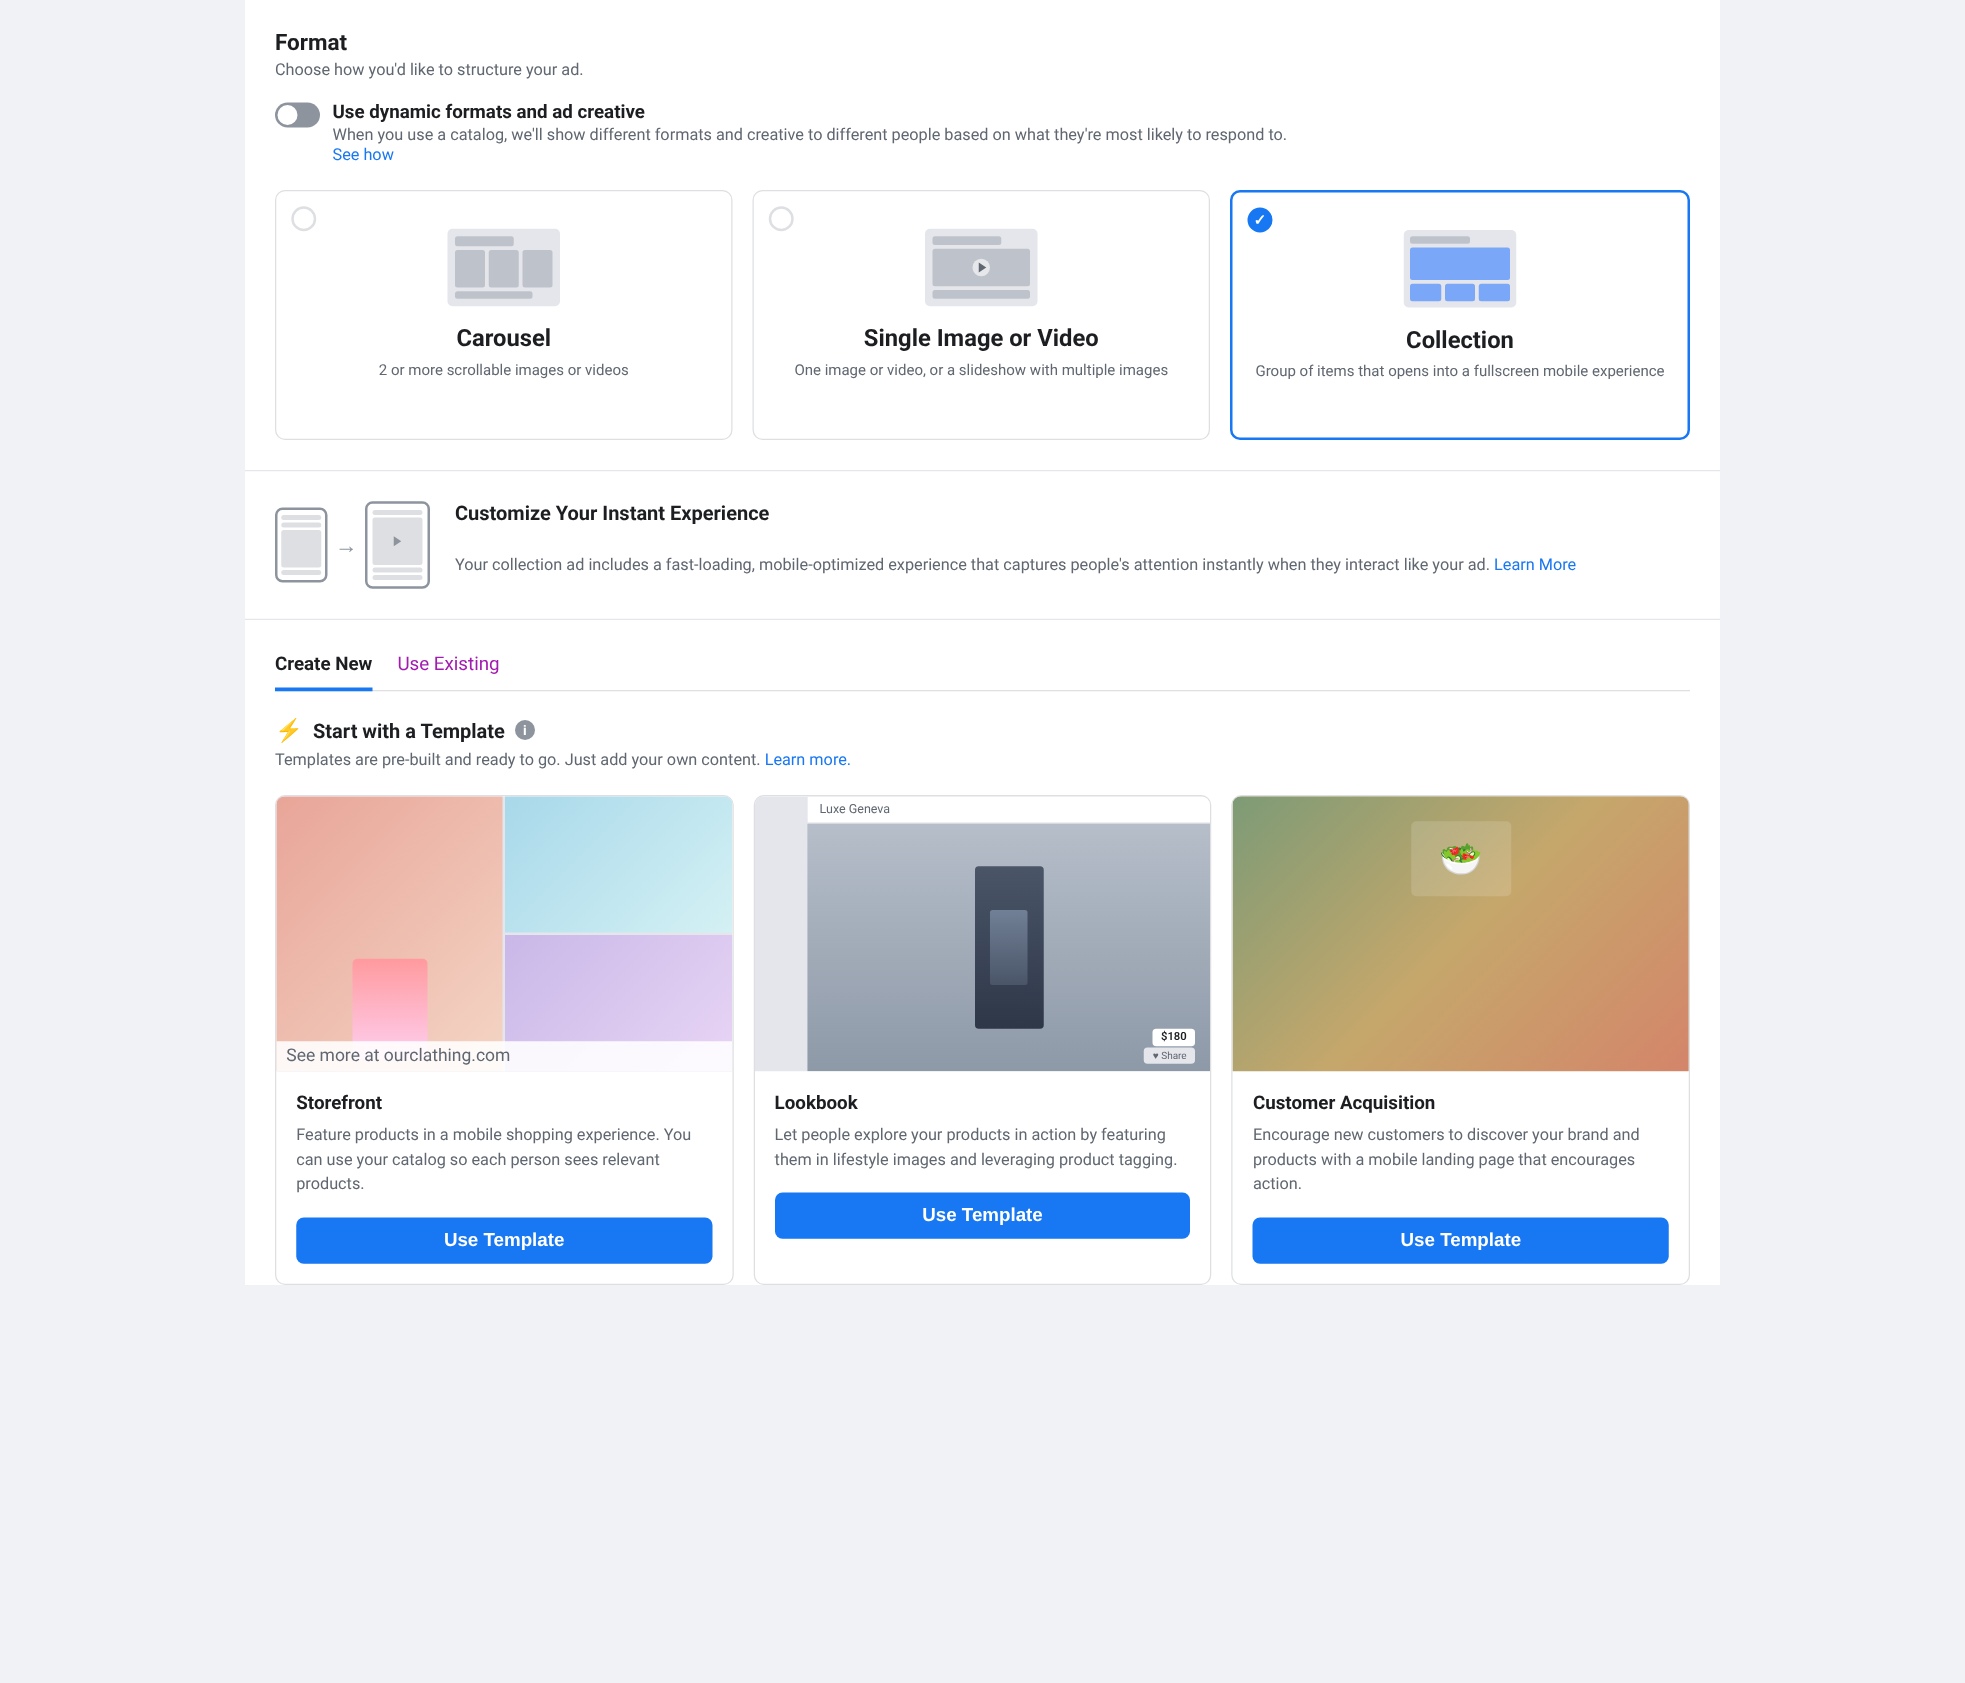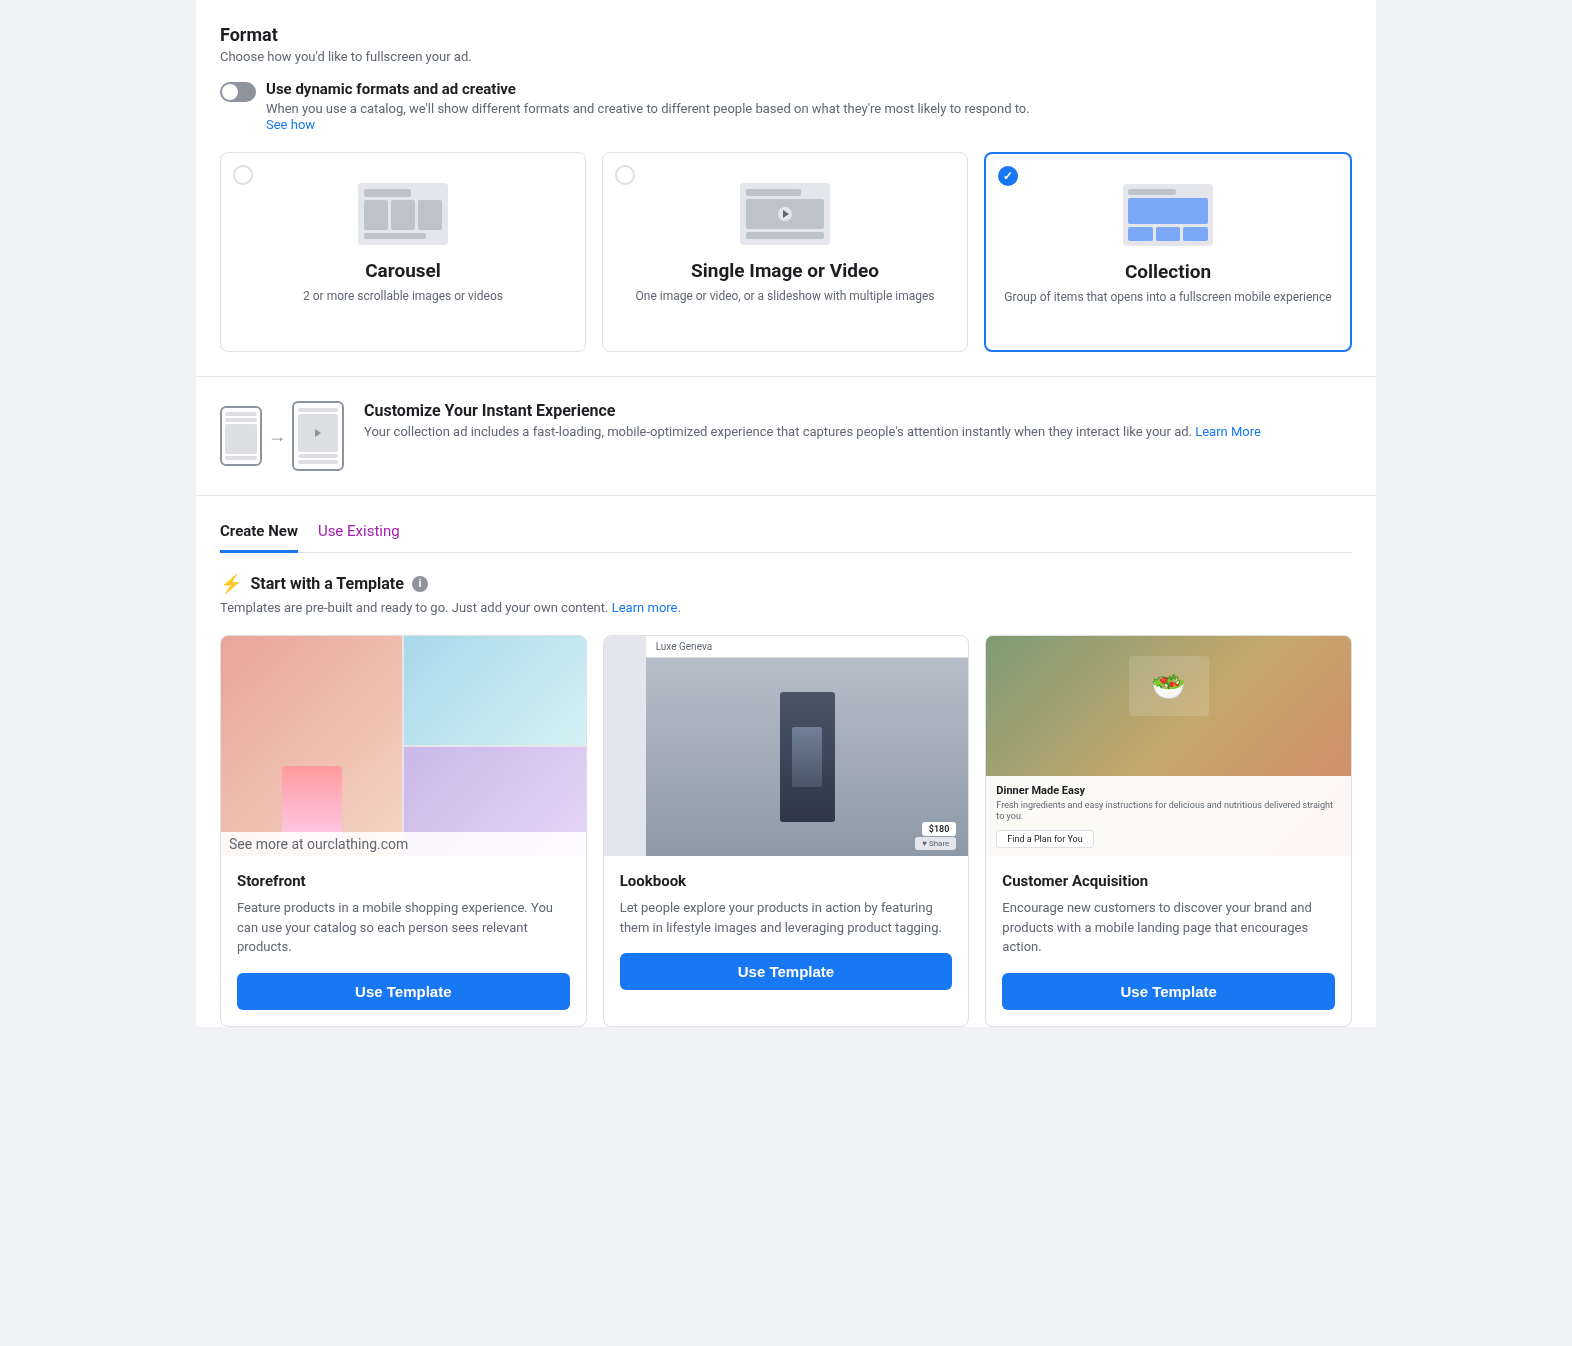--- a/index.html
+++ b/index.html
@@ -36,21 +36,21 @@
     .divider { height: 1px; background: #e4e6eb; margin: 0 -24px; }
 
     
     .instant-exp { display: flex; align-items: flex-start; gap: 20px; padding: 24px 0; }
     .ie-icon { flex-shrink: 0; }
     .ie-phones { display: flex; gap: 6px; align-items: center; }
     .phone-outline { width: 42px; height: 60px; border: 2px solid #8d949e; border-radius: 6px; display: flex; flex-direction: column; padding: 4px 3px; gap: 2px; }
     .phone-line { height: 4px; background: #dddfe2; border-radius: 2px; }
     .arrow-right { font-size: 18px; color: #8d949e; }
     .phone-big { width: 52px; height: 70px; border: 2px solid #8d949e; border-radius: 6px; display: flex; flex-direction: column; padding: 5px 4px; gap: 2px; }
-    .ie-text .ie-title { font-size: 16px; font-weight: 700; margin-bottom: 2px; }
+    .ie-text .ie-title { font-size: 16px; font-weight: 700; margin-bottom: 23px; }
     .ie-text .ie-desc { color: #606770; font-size: 13px; line-height: 1.5; }
     .learn-more-link { color: #1877f2; text-decoration: none; }
 
     
     .tabs-row { display: flex; gap: 0; border-bottom: 1px solid #dddfe2; margin-bottom: 20px; }
     .tab { padding: 10px 0; margin-right: 20px; font-size: 15px; cursor: pointer; color: #a21caf; border-bottom: 3px solid transparent; margin-bottom: -1px; font-weight: 400; }
     .tab.active { font-weight: 700; color: #1c1e21; border-bottom: 3px solid #1877f2; }
 
     
     .template-heading { display: flex; align-items: center; gap: 8px; margin-bottom: 6px; }
@@ -68,21 +68,21 @@
     .template-card-desc { color: #606770; font-size: 13px; line-height: 1.5; margin-bottom: 16px; }
     .use-template-btn { background: #1877f2; color: #fff; border: none; border-radius: 6px; padding: 10px 20px; font-size: 15px; font-weight: 600; cursor: pointer; width: 100%; }
   </style>
 </head>
 <body>
 
 <div class="page-wrapper">
 
   <div>
     <h2 class="section-title">Format</h2>
-    <p class="section-subtitle">Choose how you'd like to fullscreen your ad.</p>
+    <p class="section-subtitle">Choose how you'd like to structure your ad.</p>
 
     <div class="toggle-row">
       <label class="toggle">
         <input type="checkbox" style="">
         <span class="toggle-track">
           <span class="toggle-thumb"></span>
         </span>
       </label>
       <div>
         <div class="toggle-text">Use dynamic formats and ad creative</div>
@@ -239,25 +239,20 @@
         </div>
       </div>
 
       <div class="template-card">
         <div class="template-card-img" style="position:relative;overflow:hidden;background:#c8b89a;">
           <div style="height:100%;background:linear-gradient(135deg,#7d9b76 0%,#c5a76b 50%,#d4856a 100%);display:flex;align-items:flex-start;justify-content:center;padding-top:20px;position:relative;">
             <div style="width:80px;height:60px;background:rgba(255,255,255,0.15);border-radius:4px;display:flex;align-items:center;justify-content:center;">
               <div style="font-size:28px;">🥗</div>
             </div>
           </div>
-          <div style="position:absolute;bottom:0;left:0;right:0;background:rgba(255,255,255,0.94);padding:8px 10px;">
-            <div style="font-size:11px;font-weight:700;color:#1c1e21;margin-bottom:3px;">Dinner Made Easy</div>
-            <div style="font-size:9px;color:#606770;margin-bottom:6px;line-height:1.3;">Fresh ingredients and easy instructions for delicious and nutritious delivered straight to you.</div>
-            <div style="background:#fff;border:1px solid #dddfe2;border-radius:3px;padding:3px 10px;font-size:9px;color:#1c1e21;display:inline-block;">Find a Plan for You</div>
-          </div>
         </div>
         <div class="template-card-body">
           <div class="template-card-title">Customer Acquisition</div>
           <div class="template-card-desc">Encourage new customers to discover your brand and products with a mobile landing page that encourages action.</div>
           <button class="use-template-btn">Use Template</button>
         </div>
       </div>
 
     </div>
   </div>

